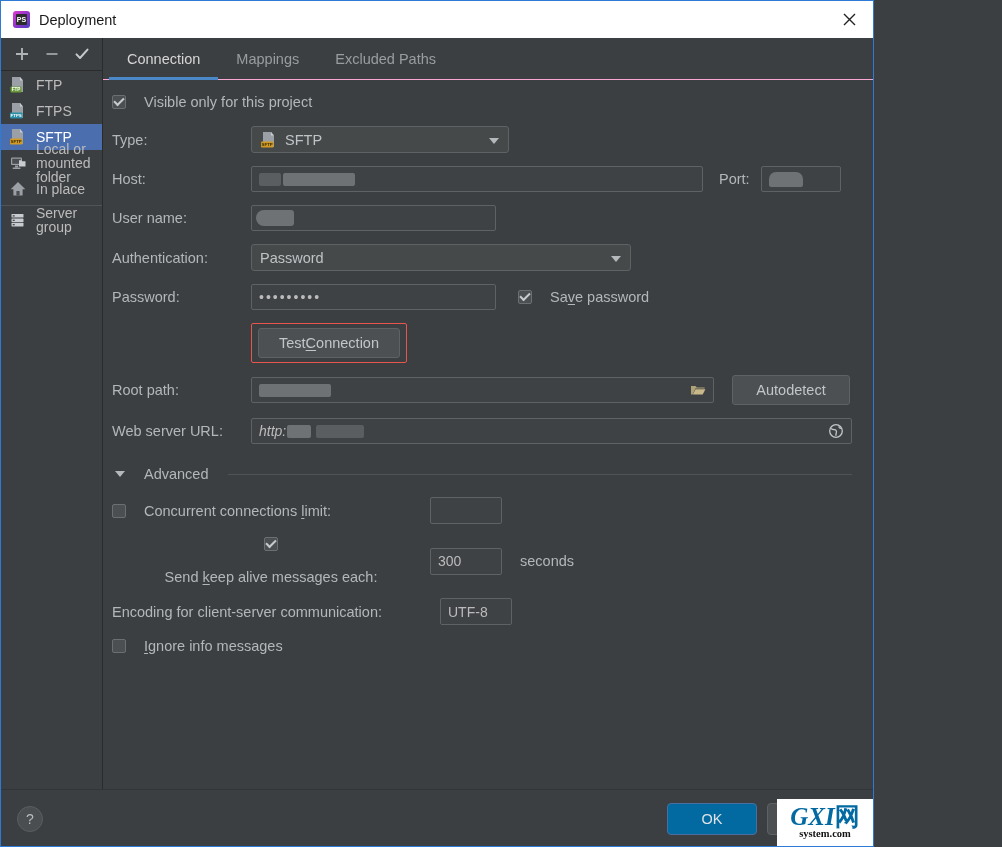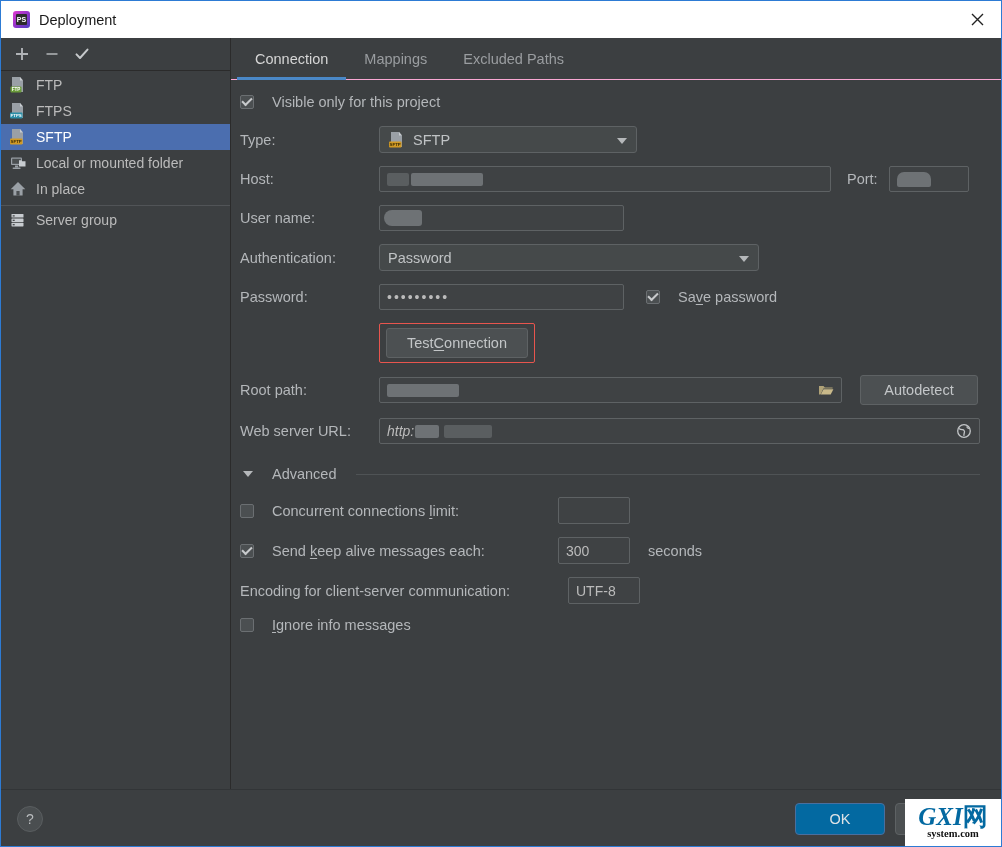--- a/index.html
+++ b/index.html
@@ -11,21 +11,21 @@
     width: 1002px;
     height: 847px;
     overflow: hidden;
     font-family: "Liberation Sans", sans-serif;
     font-size: 14px;
     color: #bbbbbb;
     -webkit-font-smoothing: antialiased;
   }
   .dialog {
     position: relative;
-    width: 1002px;
+    width: 874px;
     height: 847px;
     background: #3c3f41;
     border: 1px solid #2d7bd4;
     box-sizing: border-box;
     overflow: hidden;
   }
 
   
   .titlebar {
     height: 37px;
@@ -604,21 +604,21 @@
 
         <div class="row">
           <div class="cb-row" style="width:318px;">
             <span class="cb"></span>
             <span class="cb-text"><span>Concurrent connections </span><u>l</u><span>imit:</span></span>
           </div>
           <div class="inp flat small-inp"></div>
         </div>
 
         <div class="row">
-          <div class="cb-row" style="width:318px;">
+          <div class="cb-row" style="width:318px;flex-direction:column;">
             <span class="cb checked"></span>
             <span class="cb-text"><span>Send </span><u>k</u><span>eep alive messages each:</span></span>
           </div>
           <div class="inp flat small-inp">300</div>
           <span class="cb-text" style="margin-left:18px;">seconds</span>
         </div>
 
         <div class="row">
           <div class="lbl wide" style="width:318px;">Encoding for client-server communication:</div>
           <div class="inp flat small-inp">UTF-8</div>

